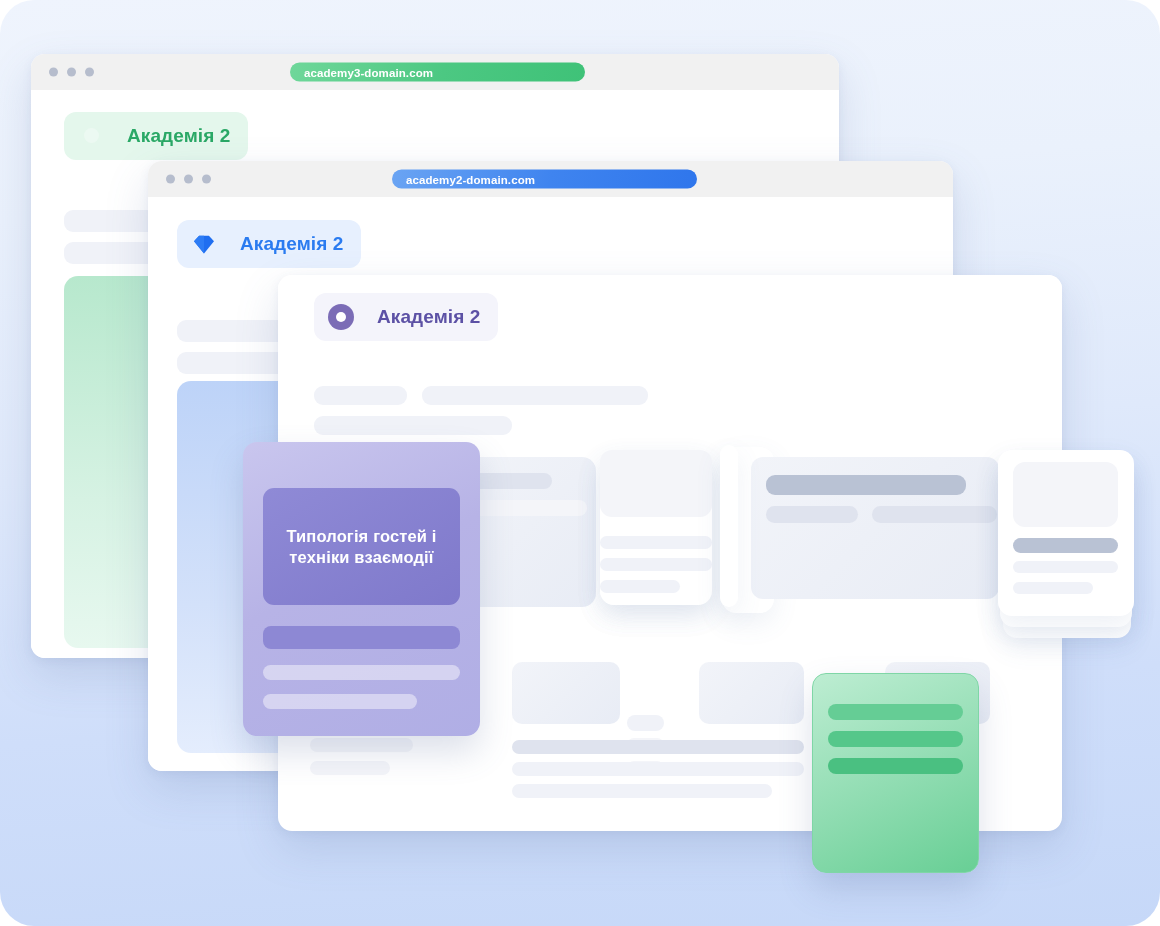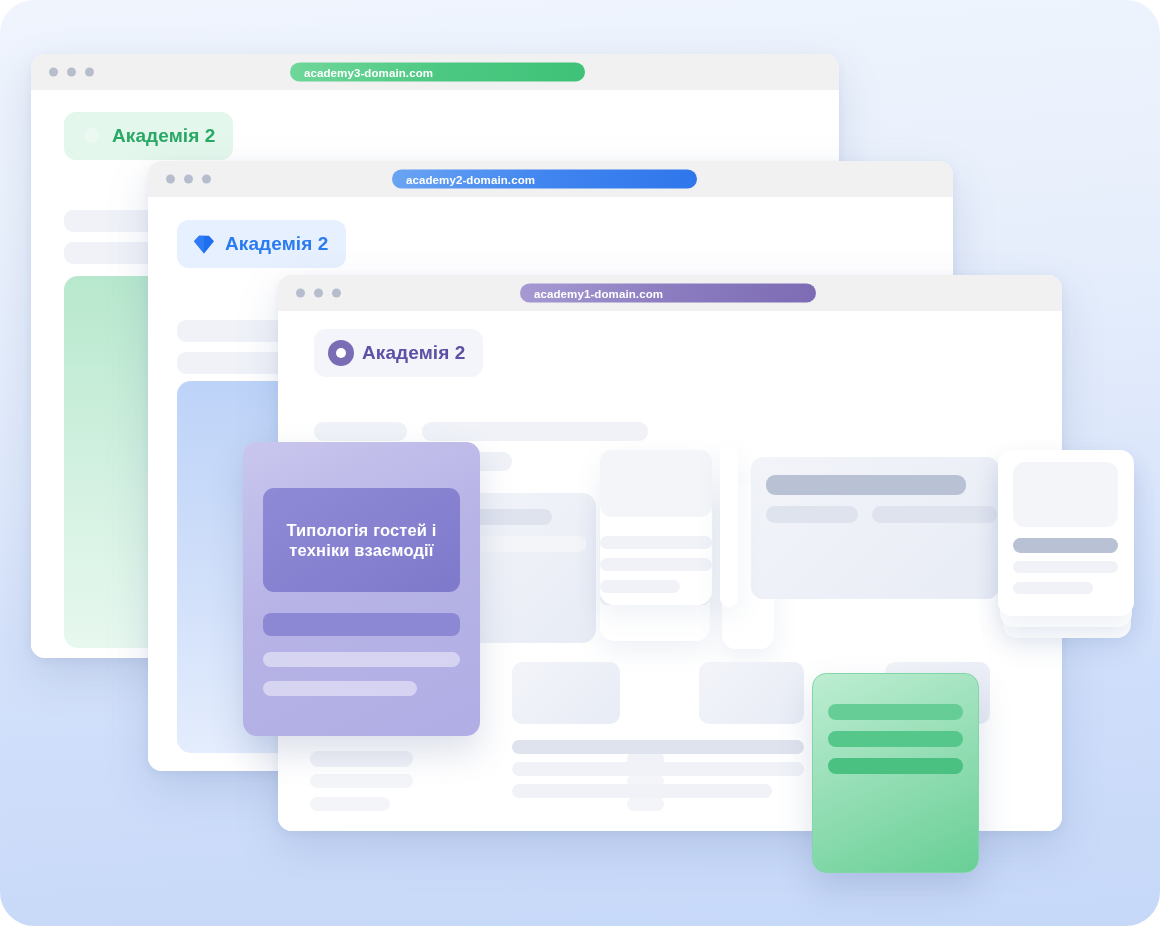--- a/index.html
+++ b/index.html
@@ -72,21 +72,21 @@
   .pill-blue   { background: linear-gradient(100deg, #6aa4f3 0%, #3f84ef 52%, #2f76ec 100%); }
   .pill-purple { background: linear-gradient(100deg, #a79ad3 0%, #8b7bbf 52%, #7d6cb4 100%); }
 
   .viewport { position: relative; width: 100%; background: #ffffff; }
 
   
   .brand {
     position: absolute;
     display: flex;
     align-items: center;
-    gap: 8px;
+    gap: 23px;
     padding: 11px 18px 11px 14px;
     border-radius: 12px;
     box-sizing: border-box;
   }
   .brand-name {
     font-size: 19px;
     font-weight: 700;
     letter-spacing: 0.1px;
     white-space: nowrap;
   }
@@ -248,30 +248,20 @@
 
       <div class="sk soft" style="left:29px; top:123px; width:140px; height:22px;"></div>
       <div class="sk soft" style="left:29px; top:155px; width:150px; height:22px;"></div>
 
       <div class="column col-blue" style="left:29px; top:184px; width:152px; height:372px;"></div>
       <div class="column col-blue-in" style="left:131px; top:222px; width:120px; height:170px;"></div>
     </div>
   </div>
 
   <div class="window" style="left:278px; top:275px; width:784px; height:556px;">
-    <div class="titlebar">
-      <div class="dots">
-        <span class="dot"></span>
-        <span class="dot"></span>
-        <span class="dot"></span>
-      </div>
-      <div class="urlpill pill-purple" style="left:242px; width:296px;">
-        <span>academy1-domain.com</span>
-      </div>
-    </div>
 
     <div class="viewport" style="height:520px;">
       <div class="brand brand-purple" style="left:36px; top:18px;">
         <span class="logo">
           <span class="logo-ring"></span>
         </span>
         <span class="brand-name">Академія 2</span>
       </div>
 
       <div class="sk soft" style="left:36px; top:111px; width:93px; height:19px;"></div>
@@ -322,21 +312,21 @@
 
   <div class="panel tint" style="left:512px; top:662px; width:108px; height:62px; border-radius:10px;"></div>
   <div class="panel tint" style="left:699px; top:662px; width:105px; height:62px; border-radius:10px;"></div>
   <div class="panel tint" style="left:885px; top:662px; width:105px; height:62px; border-radius:10px;"></div>
 
   <div class="sk mid" style="left:512px; top:740px; width:292px; height:14px;"></div>
   <div class="sk soft" style="left:512px; top:762px; width:292px; height:14px;"></div>
   <div class="sk soft" style="left:512px; top:784px; width:260px; height:14px;"></div>
 
   <div class="course course-purple" style="left:243px; top:442px; width:237px; height:294px;">
-    <div class="thumb" style="height:104px; margin-top:24px;justify-content:center;">
+    <div class="thumb" style="height:117px; margin-top:24px;justify-content:center;">
       <span style="font-size:16.5px;">Типологія гостей і техніки взаємодії</span>
     </div>
     <div class="bar bar1" style="height:23px; margin-top:21px;"></div>
     <div class="bar bar2" style="height:15px; margin-top:16px;"></div>
     <div class="bar bar3" style="height:15px; width:78%; margin-top:14px;"></div>
   </div>
 
 
   <div class="course course-green" style="left:812px; top:673px; width:167px; height:200px; padding:16px 15px;">
     <div class="bar bar1" style="height:16px; margin-top:14px;"></div>

